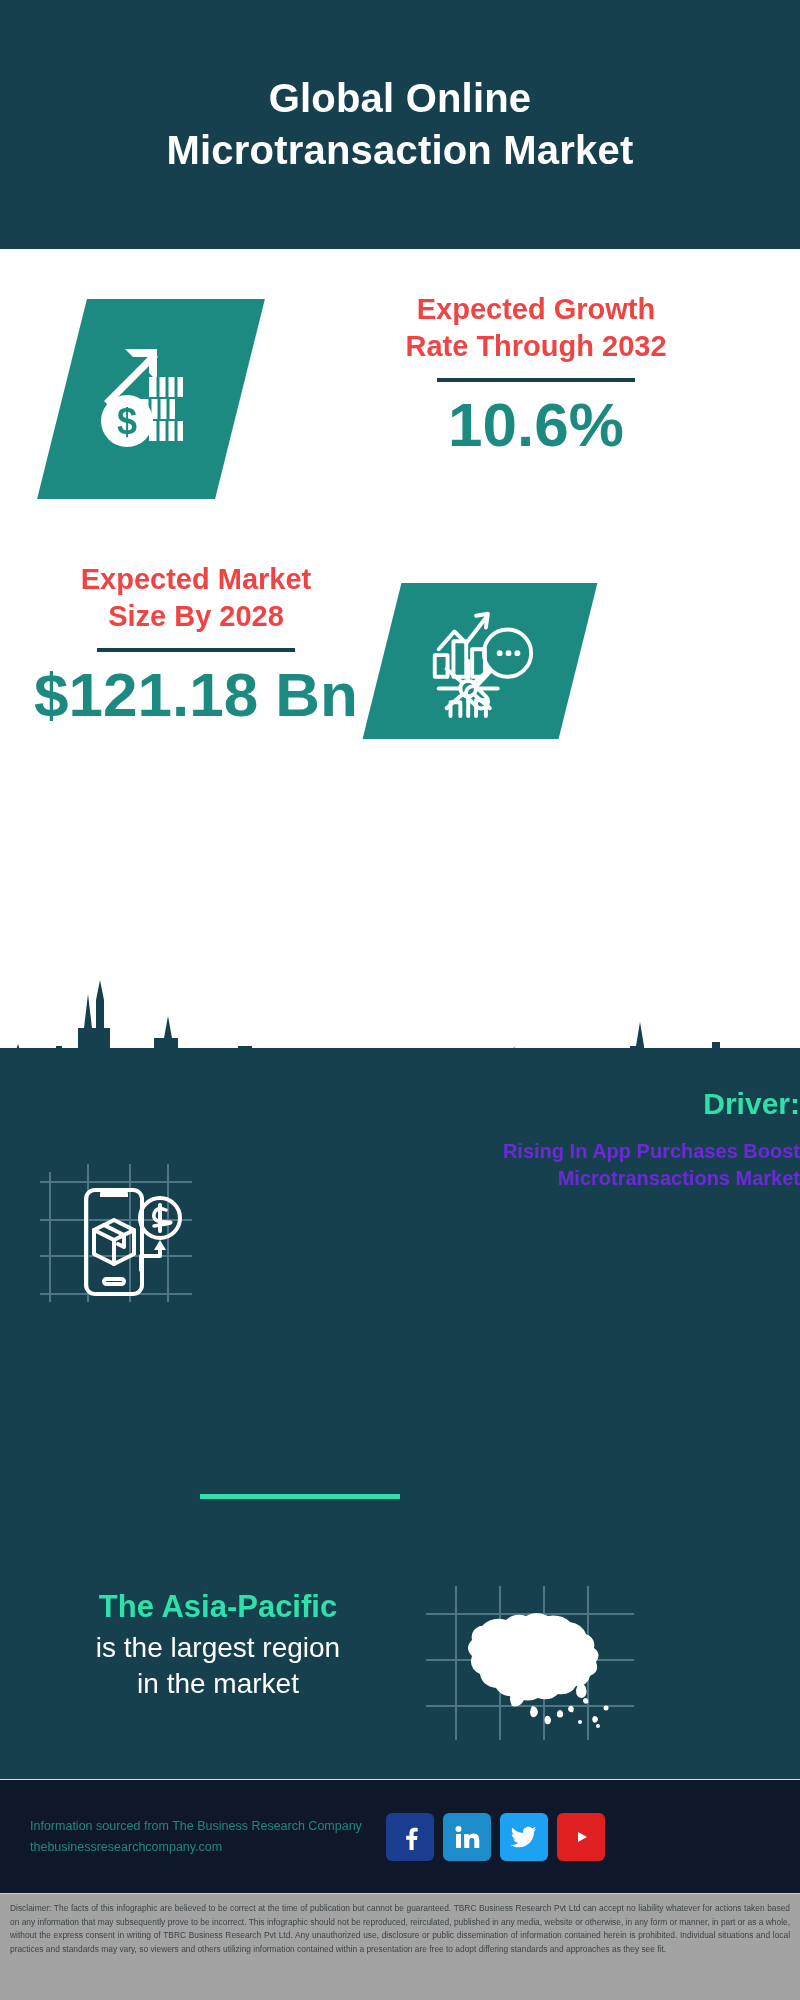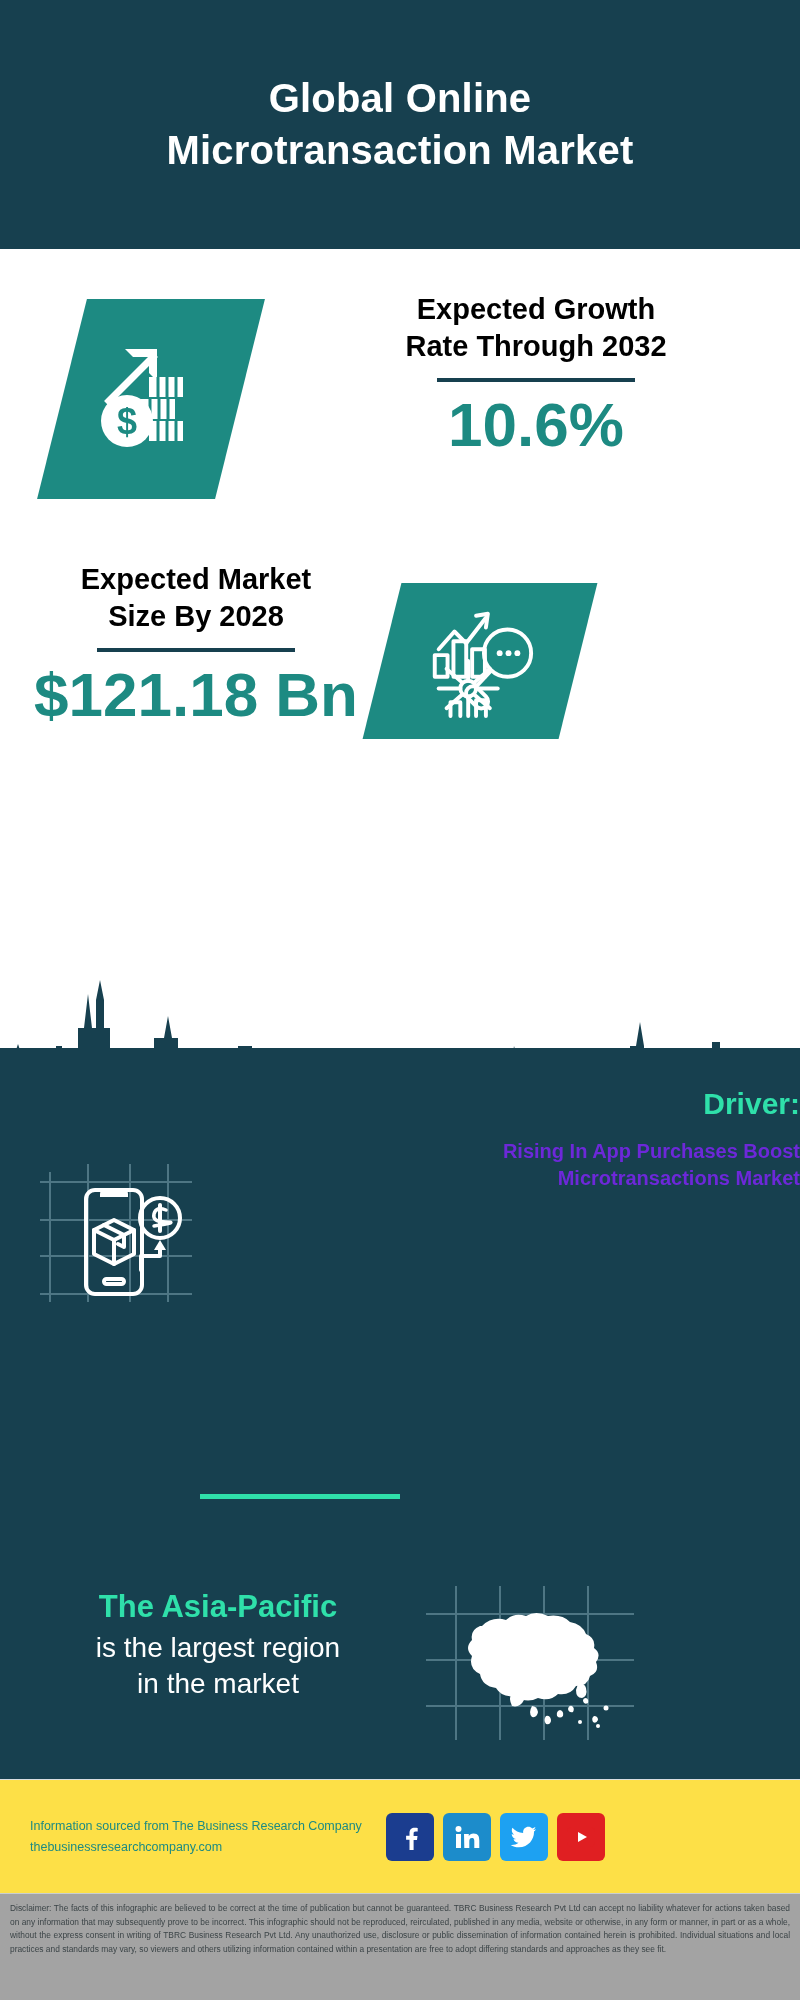--- a/index.html
+++ b/index.html
@@ -37,21 +37,21 @@
     transform:skewX(-14deg);
     display:flex; align-items:center; justify-content:center;
   }
   .para > svg { transform:skewX(14deg); }
 
   #growth-tile { left:62px; top:50px; width:178px; height:200px; }
   #size-tile  { left:382px; top:334px; width:196px; height:156px; }
 
   .stat-block { position:absolute; text-align:center; }
   .stat-label {
-    color:#000000; font-weight:bold; font-size:29px; line-height:1.28;
+    color:#ef4444; font-weight:bold; font-size:29px; line-height:1.28;
     font-family:"Liberation Sans", sans-serif;
   }
   .stat-label span { display:block; }
   .stat-rule {
     height:4px; background:#17404f; margin:13px auto 10px auto;
   }
   .stat-value {
     color:#1d8a82; font-weight:bold; font-size:62px; line-height:1.05;
     font-family:"Liberation Sans", sans-serif;
   }
@@ -96,21 +96,21 @@
   .region-wrap { position:absolute; left:32px; top:1588px; width:372px; text-align:center; }
   .region-title { color:#2fe0aa; font-weight:bold; font-size:31px; line-height:1.22; }
   .region-sub { color:#ffffff; font-weight:normal; font-size:28px; line-height:1.3; margin-top:4px; }
   .region-sub span { display:block; }
 
   .map-icon { position:absolute; left:420px; top:1580px; width:220px; height:165px; }
 
   
   .footer {
     position:absolute; left:0; top:1779px; width:800px; height:114px;
-    background:#fde047;
+    background:#0f172a;
     border-top:1px solid #d9dee0;
     display:flex; align-items:center;
   }
   .footer-text {
     margin-left:30px; width:350px;
     color:#1d8a82; font-size:12.5px; line-height:1.65;
   }
   .footer-text span { display:block; }
   .socials { display:flex; gap:9px; margin-left:6px; }
   .soc {

